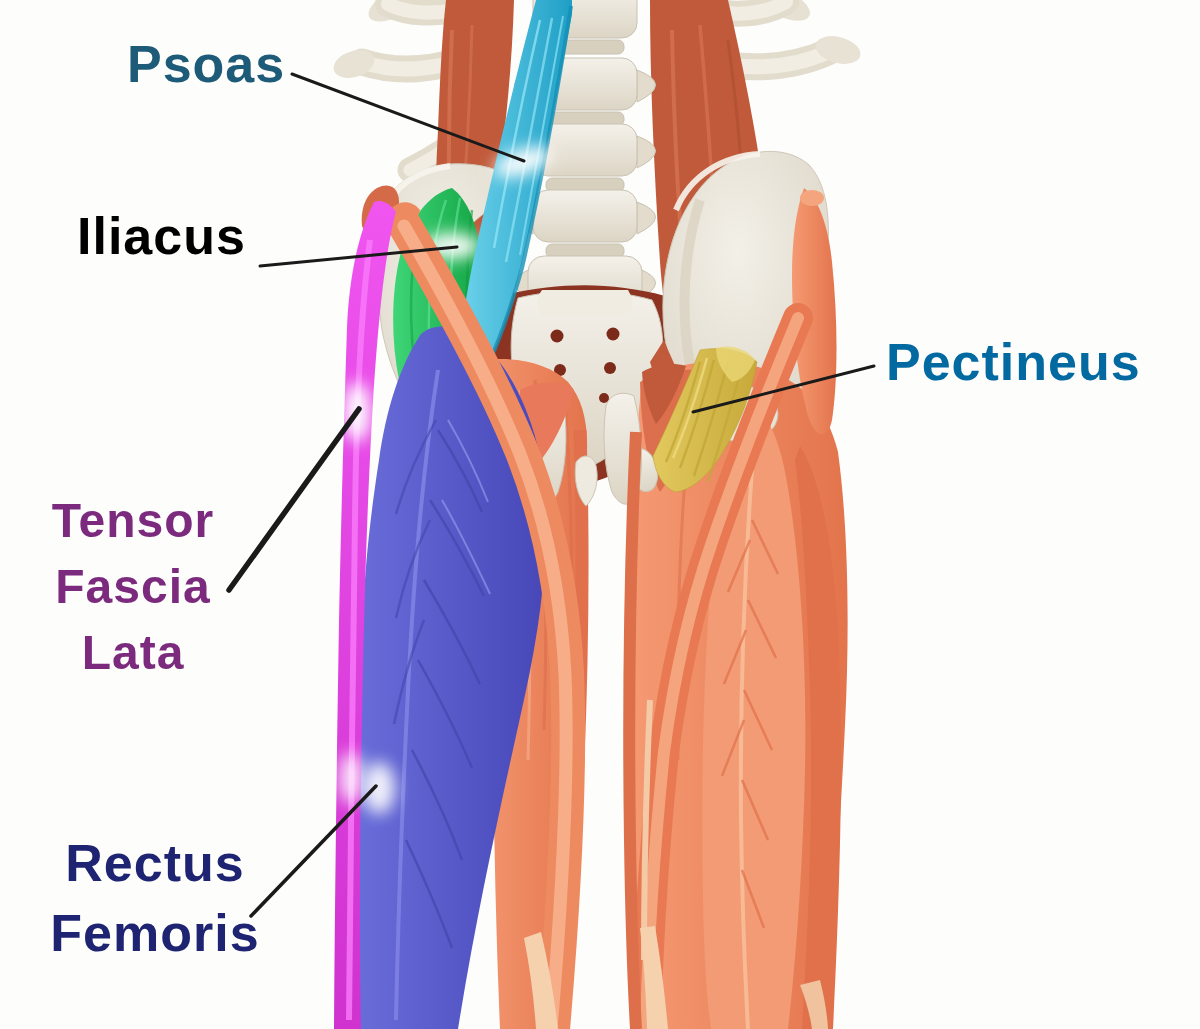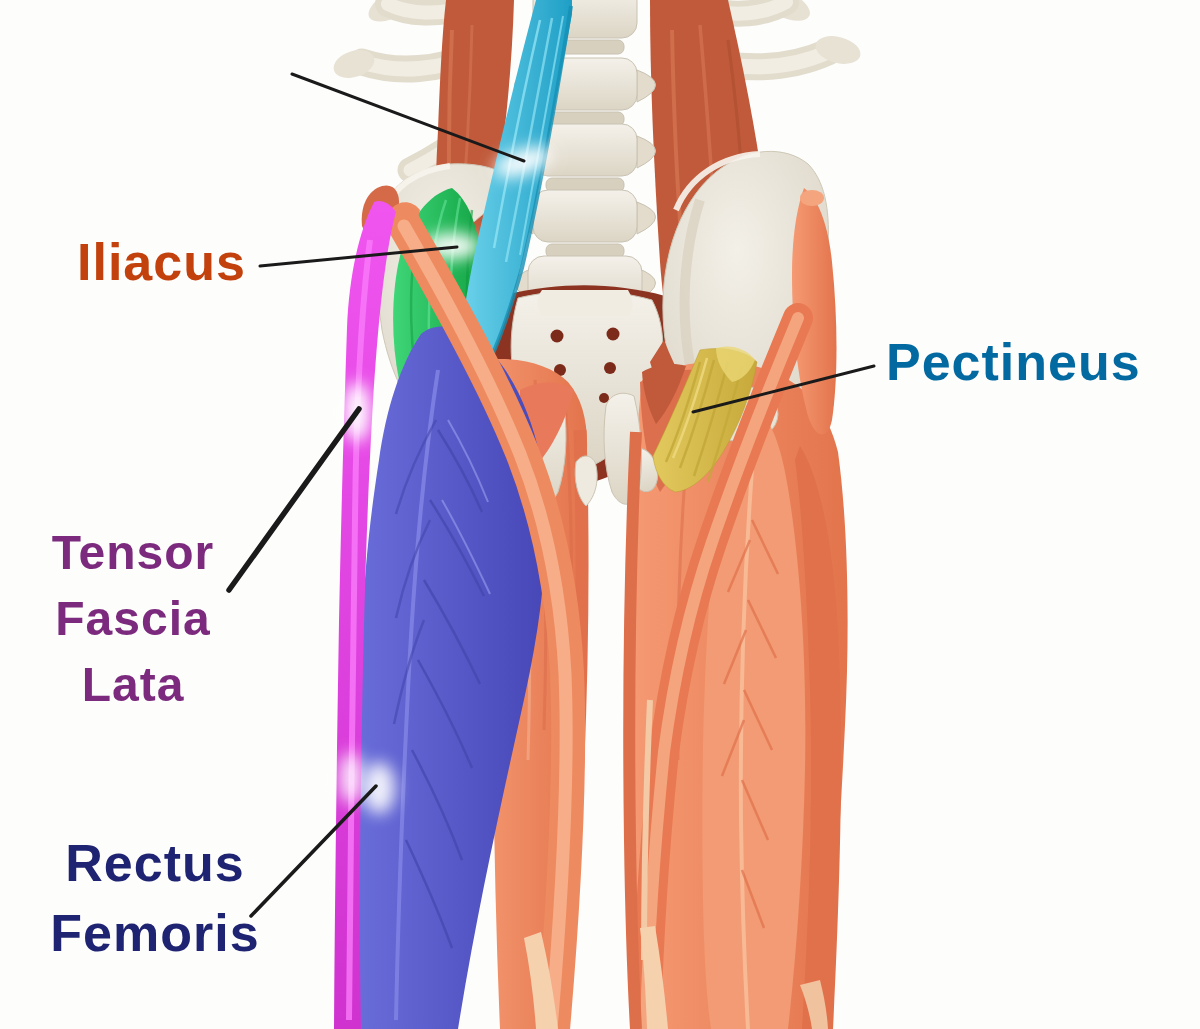--- a/index.html
+++ b/index.html
@@ -2,21 +2,21 @@
 <html><head>
 <meta charset="utf-8">
 <style>
   html,body{margin:0;padding:0;background:#fff;}
   .stage{position:relative;width:1200px;height:1029px;background:#fdfdfc;overflow:hidden;
          font-family:"Liberation Sans",sans-serif;}
   .stage svg{position:absolute;left:0;top:0;}
   .label{position:absolute;font-weight:700;letter-spacing:1px;white-space:pre-line;
          font-size:52px;line-height:1.1;}
   .label.center{text-align:center;}
-  .label-tfl{font-size:48px;line-height:66px;width:220px;margin-top:32px;}
+  .label-tfl{font-size:48px;line-height:66px;width:220px;}
   .label-rf{font-size:52px;line-height:70px;width:220px;}
 </style>
 </head>
 <body>
 
 <div class="stage">
 
 <svg width="1200" height="1029" viewBox="0 0 1200 1029">
   <defs>
     <linearGradient id="boneV" x1="0" y1="0" x2="0" y2="1">
@@ -284,22 +284,23 @@
 
   <g stroke="#1a1a1a" fill="none" stroke-linecap="round">
     <path d="M 292,74 L 524,161" stroke-width="3"></path>
     <path d="M 260,266 L 457,247" stroke-width="3"></path>
     <path d="M 874,366 L 693,412" stroke-width="3"></path>
     <path d="M 229,590 L 359,409" stroke-width="5.5"></path>
     <path d="M 251,916 L 376,786" stroke-width="3.5"></path>
   </g>
 </svg>
 
-
-  <div class="label" style="left: 77px; top: 234px; color: #c2410c;">Iliacus</div>
+  <div class="label" style="left: 127px; top: 36px; color: rgb(30, 91, 120);">Psoas</div>
+
+  <div class="label" style="left: 77px; top: 208px; color: #000000;">Iliacus</div>
 
   <div class="label" style="left: 886px; top: 334px; color: #0369a1;">Pectineus</div>
 
   <div class="label label-tfl center" style="left: 23px; top: 488px; color: rgb(124, 42, 126);">Tensor
 Fascia
 Lata</div>
 
   <div class="label label-rf center" style="left: 45px; top: 828px; color: rgb(31, 36, 114);">Rectus
 Femoris</div>
 

